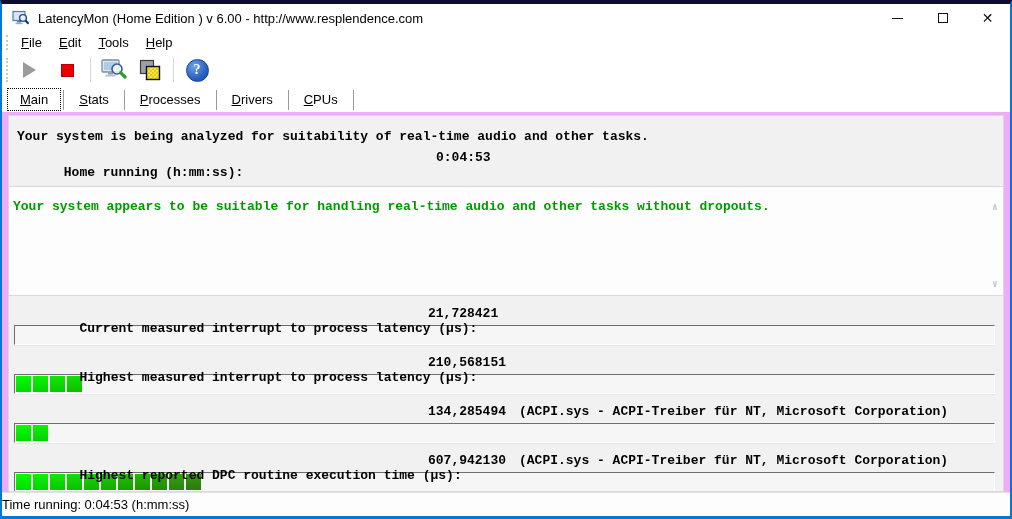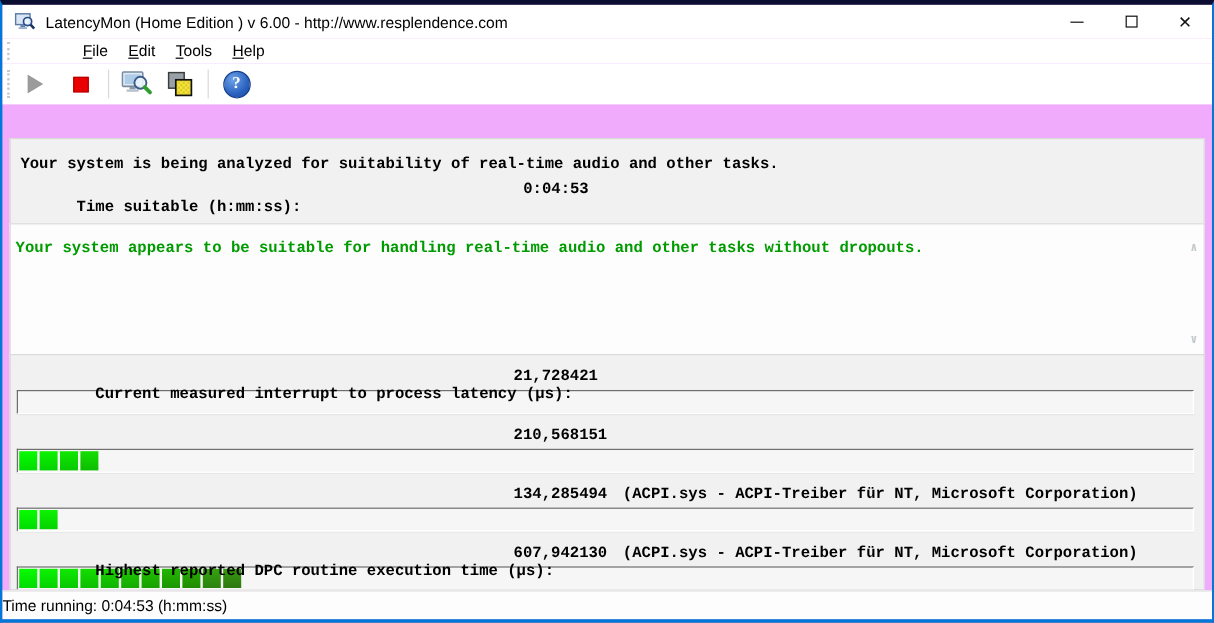--- a/index.html
+++ b/index.html
@@ -23,21 +23,21 @@
   .titlebar .appicon { margin-left:10px; width:18px; height:16px; }
   .titlebar .title { margin-left:8px; font-size:13px; color:#000; }
   .wincontrols { position:absolute; right:0; top:0; height:28px; display:flex; }
   .winbtn { width:45px; height:28px; display:flex; align-items:center; justify-content:center; color:#111; font-size:13px; cursor:default; }
   .minglyph { display:inline-block; width:11px; border-top:1px solid #111; }
   .maxglyph { display:inline-block; width:10px; height:10px; border:1px solid #111; }
   .closeglyph { font-size:14px; line-height:10px; }
   
   .menubar {
     position:absolute; left:0; top:28px; right:0; height:21px;
-    background:#fff; display:flex; align-items:center; font-size:13px; color:#000;padding-left:48px;
+    background:#fff; display:flex; align-items:center; font-size:13px; color:#000;
   }
   .menubar::before { content:""; position:absolute; left:4px; top:3px; bottom:3px; border-left:2px dotted #c8c8c8; }
   .menuitem { padding:2px 8px; margin-left:1px; }
   .menuitem:first-of-type { margin-left:11px; }
   u { text-decoration:underline; }
   
   .toolbar {
     position:absolute; left:0; top:49px; right:0; height:34px;
     background:#fff; display:flex; align-items:center;
   }
@@ -159,25 +159,37 @@
         <rect x="2.5" y="2.5" width="13" height="13" fill="#9aa0a8" stroke="#3c3c3c" stroke-width="1.2"></rect>
         <rect x="8.5" y="8.5" width="13" height="13" fill="url(#chk)" stroke="#111" stroke-width="1.4"></rect>
       </svg>
     </div>
     <div class="tsep"></div>
     <div class="tbtn">
       <span class="help-glyph">?</span>
     </div>
   </div>
 
+  <div class="tabbar">
+    <span class="tab active"><u>M</u>ain</span>
+    <span class="tabsep"></span>
+    <span class="tab"><u>S</u>tats</span>
+    <span class="tabsep"></span>
+    <span class="tab"><u>P</u>rocesses</span>
+    <span class="tabsep"></span>
+    <span class="tab"><u>D</u>rivers</span>
+    <span class="tabsep"></span>
+    <span class="tab"><u>C</u>PUs</span>
+    <span class="tabsep"></span>
+  </div>
 
   <div class="box box1 mono">
     <div class="line">Your system is being analyzed for suitability of real-time audio and other tasks.</div>
     <div class="line">
-      <span>Time suitable (h:mm:ss):</span>
+      <span>Home running (h:mm:ss):</span>
       <span class="val">0:04:53</span>
     </div>
   </div>
 
   <div class="box box2 mono">
     <div class="msg" id="result-msg" style="color: rgb(0, 155, 0);">Your system appears to be suitable for handling real-time audio and other tasks without dropouts.</div>
     <span class="scroll-arrow sa-up">∧</span>
     <span class="scroll-arrow sa-down">∨</span>
   </div>
 
@@ -186,20 +198,21 @@
     <div class="srow">
       <div class="sline">
         <span>Current measured interrupt to process latency (µs):</span>
         <span class="svalue">21,728421</span>
       </div>
       <div class="pbar"></div>
     </div>
 
     <div class="srow">
       <div class="sline">
+        <span>Highest measured interrupt to process latency (µs):</span>
         <span class="svalue">210,568151</span>
       </div>
       <div class="pbar">
           <div class="pblock" style="background: linear-gradient(rgb(8, 252, 0), rgb(0, 220, 0));"></div>
           <div class="pblock" style="background: linear-gradient(rgb(12, 242, 0), rgb(4, 210, 0));"></div>
           <div class="pblock" style="background: linear-gradient(rgb(16, 232, 0), rgb(8, 200, 0));"></div>
           <div class="pblock" style="background: linear-gradient(rgb(20, 222, 0), rgb(12, 190, 0));"></div>
         </div>
     </div>
 

